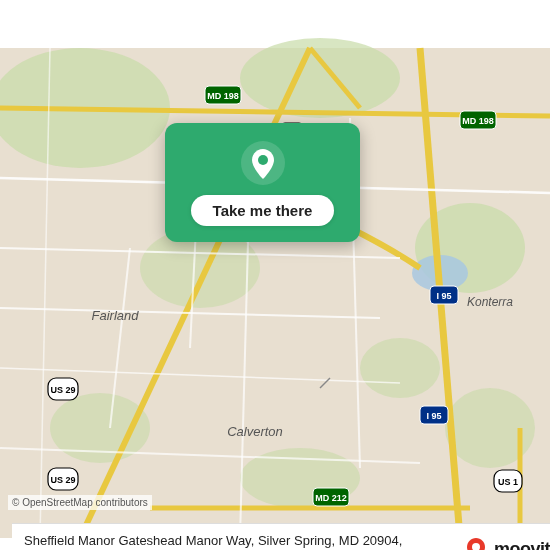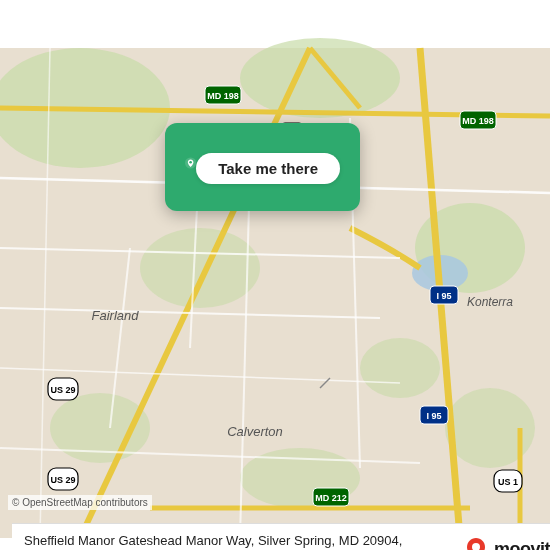--- a/index.html
+++ b/index.html
@@ -29,21 +29,21 @@
 
     
     #card-overlay {
       position: absolute;
       top: 105px;
       left: 165px;
       width: 195px;
       background: #2eaa6e;
       border-radius: 12px;
       display: flex;
-      flex-direction: row;
+      flex-direction: column;
       align-items: center;
       padding: 18px 20px 16px 20px;
       box-shadow: 0 4px 16px rgba(0,0,0,0.28);
       cursor: pointer;
       z-index: 10;
     }
 
     #location-pin-icon {
       width: 44px;
       height: 44px;

